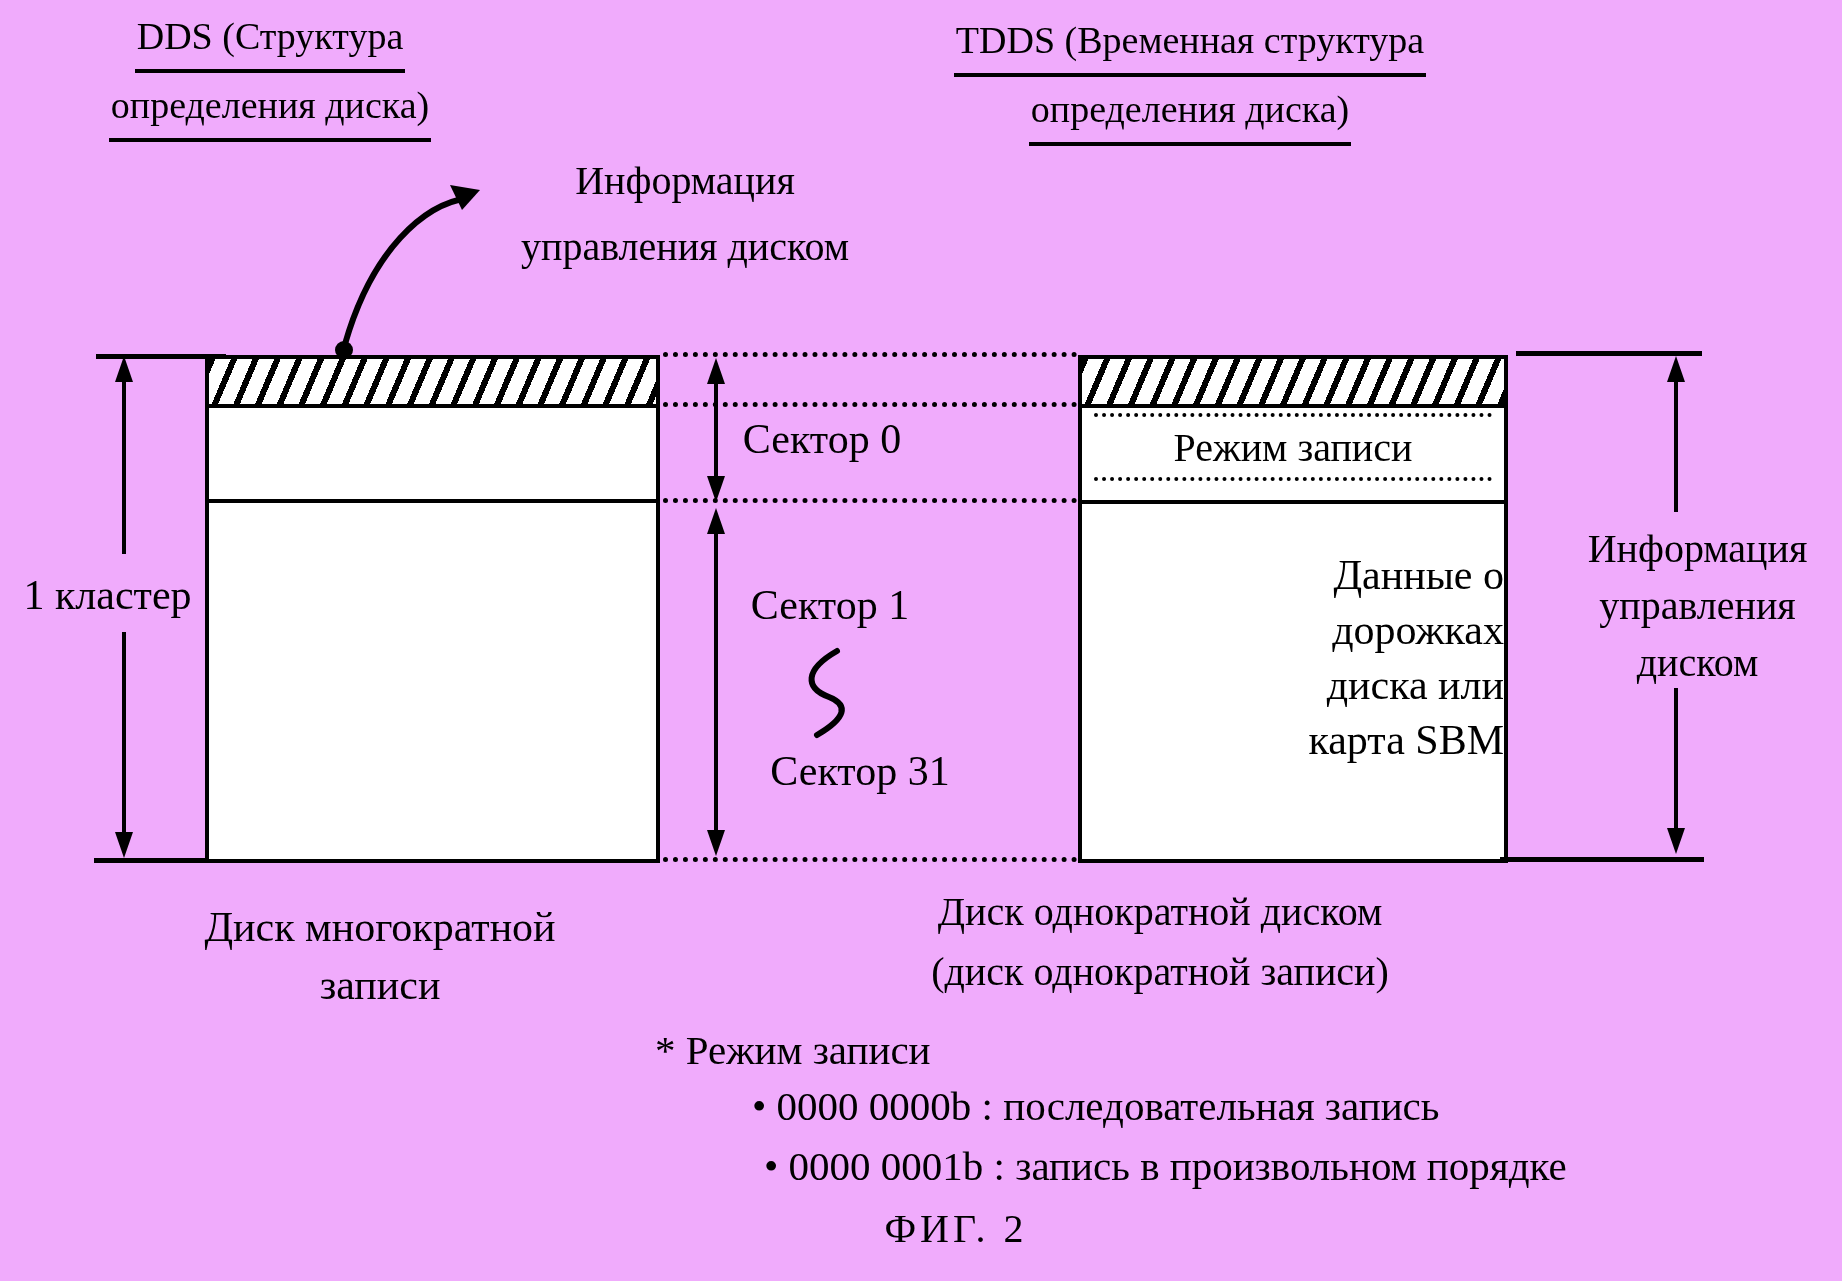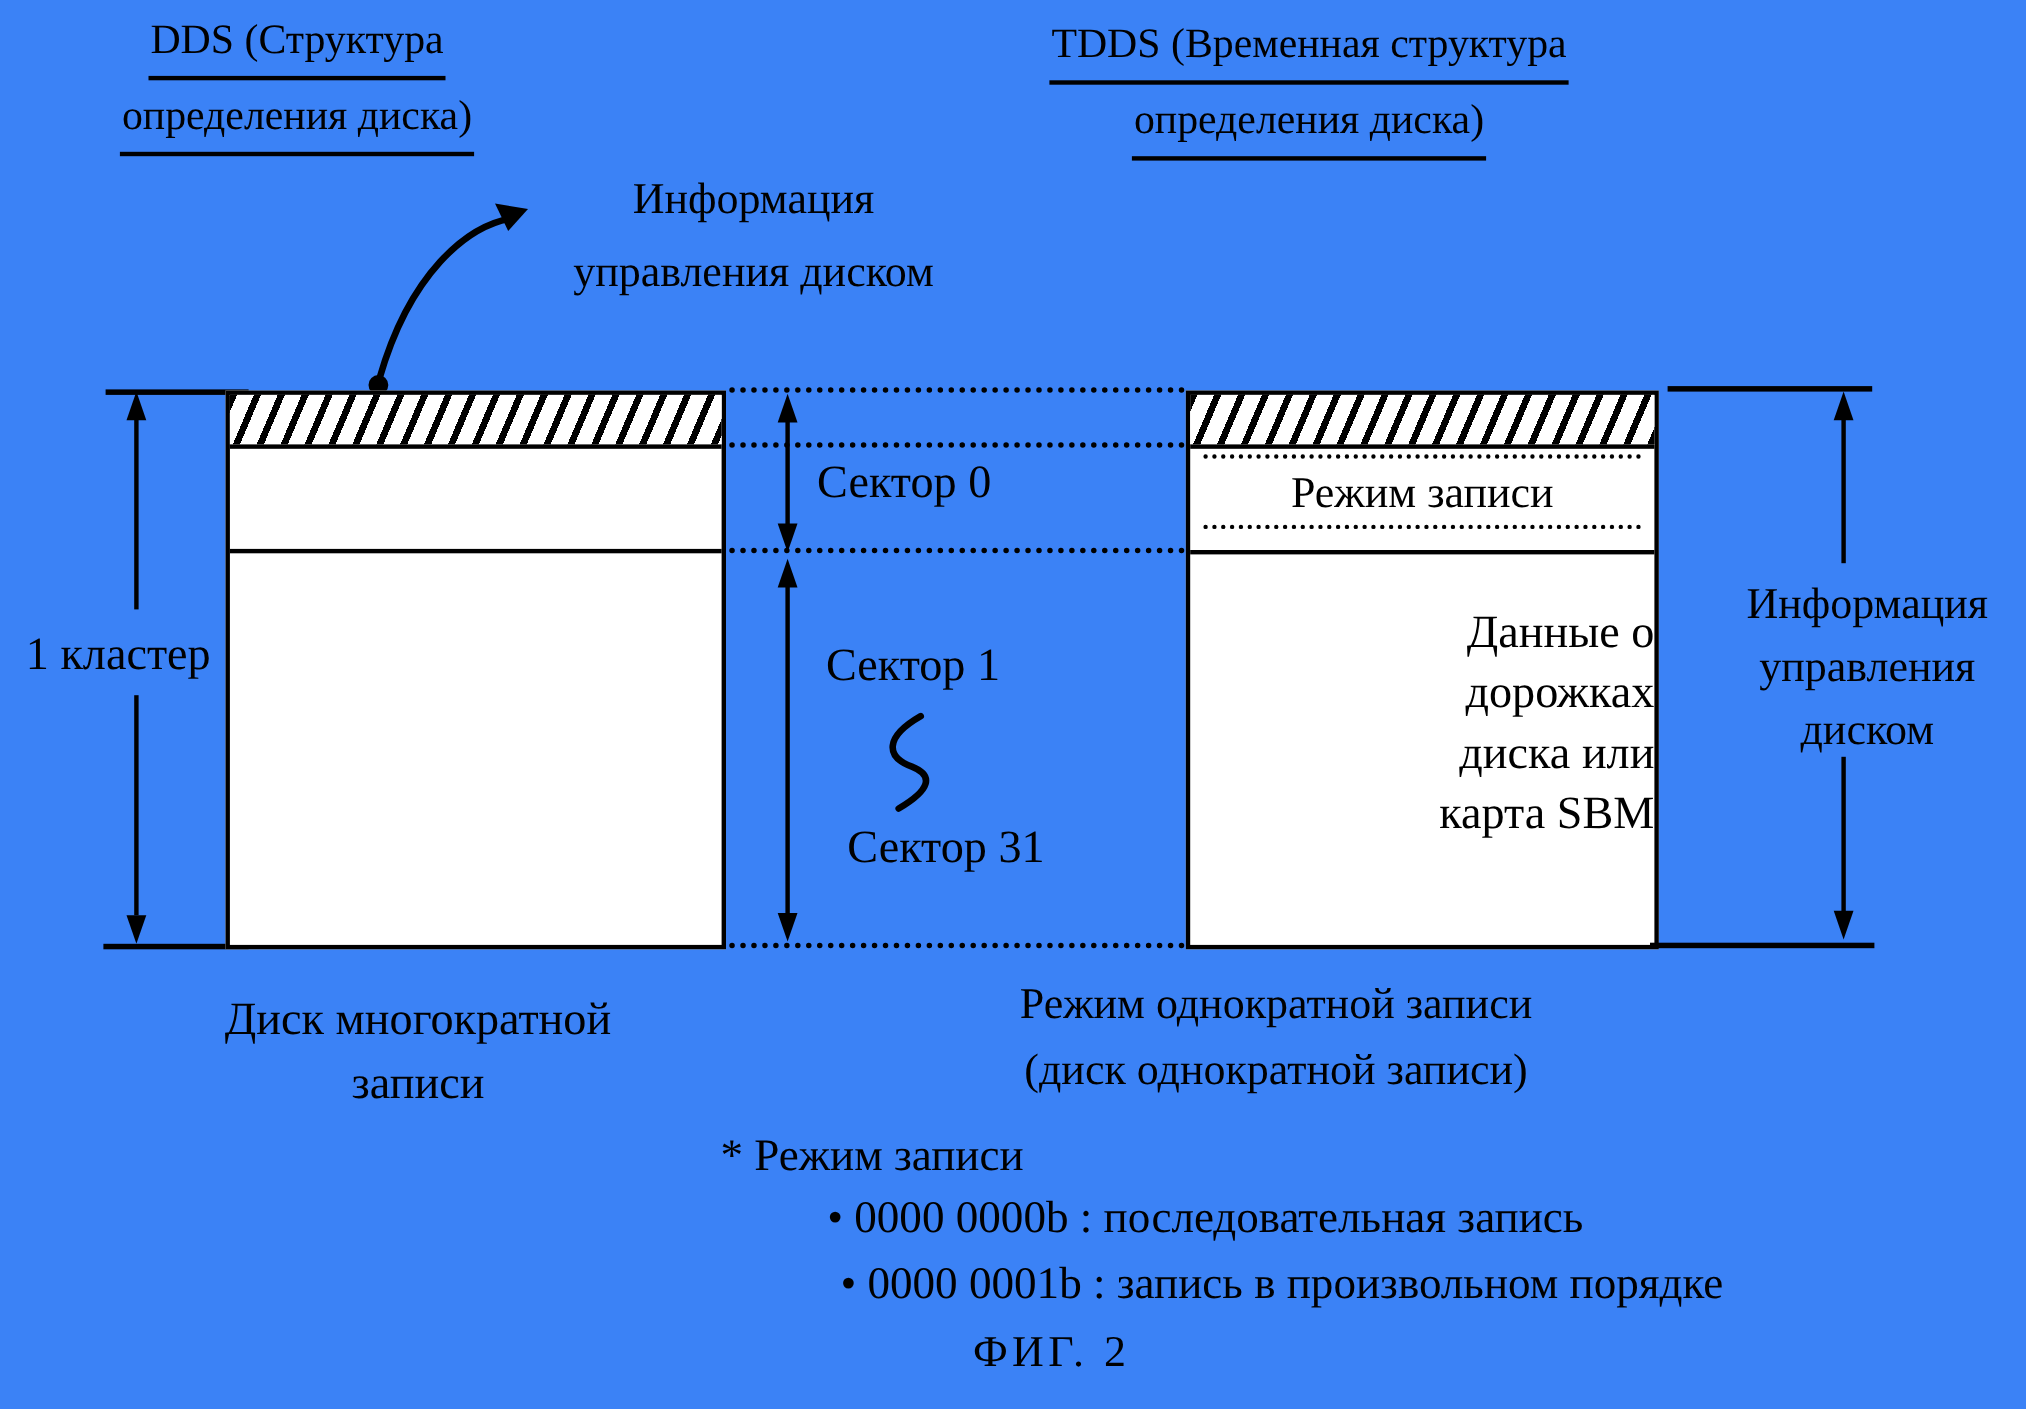--- a/index.html
+++ b/index.html
@@ -1,17 +1,17 @@
 <!DOCTYPE html>
 <html><head>
 <meta charset="utf-8">
 <style>
   html,body{margin:0;padding:0;background:#fff;}
   #canvas{
-    position:relative;width:1842px;height:1281px;background:#3b82f6;overflow:hidden;
+    position:relative;width:1842px;height:1281px;background:#f0abfc;overflow:hidden;
     font-family:"Liberation Serif","DejaVu Serif",serif;color:#000;
   }
   .abs{position:absolute;}
   .ctr{text-align:center;}
   .hdr{font-size:38px;line-height:64px;text-align:center;}
   .uline{display:inline-block;border-bottom:4px solid #000;padding:0 2px 1px 2px;}
   .lbl{font-size:42px;line-height:50px;white-space:nowrap;}
   .box{position:absolute;border:4px solid #000;box-sizing:border-box;background:#fff;}
   .hatch{
     height:45px;border-bottom:4px solid #000;
@@ -112,21 +112,21 @@
     <span>диском</span>
   </div>
   <div class="vline" style="left:1674px;top:688px;height:142px;"></div>
   <div class="tri-down" style="left:1667px;top:828px;"></div>
 
   <div class="abs ctr" style="left:170px;top:898px;width:420px;font-size:42px;line-height:58px;">
     <span>Диск многократной</span><br>
     <span>записи</span>
   </div>
   <div class="abs ctr" style="left:840px;top:882px;width:640px;font-size:40px;line-height:60px;">
-    <span>Режим однократной записи</span><br>
+    <span>Диск однократной диском</span><br>
     <span>(диск однократной записи)</span>
   </div>
 
   <div class="abs note" style="left:655px;top:1026px;">* Режим записи</div>
   <div class="abs note" style="left:752px;top:1082px;">• 0000 0000b : последовательная запись</div>
   <div class="abs note" style="left:752px;top:1142px;margin-left:12px;">• 0000 0001b : запись в произвольном порядке</div>
 
   <div class="abs ctr figcap" style="left:721px;top:1205px;width:470px;">ФИГ. 2</div>
 
 </div>

